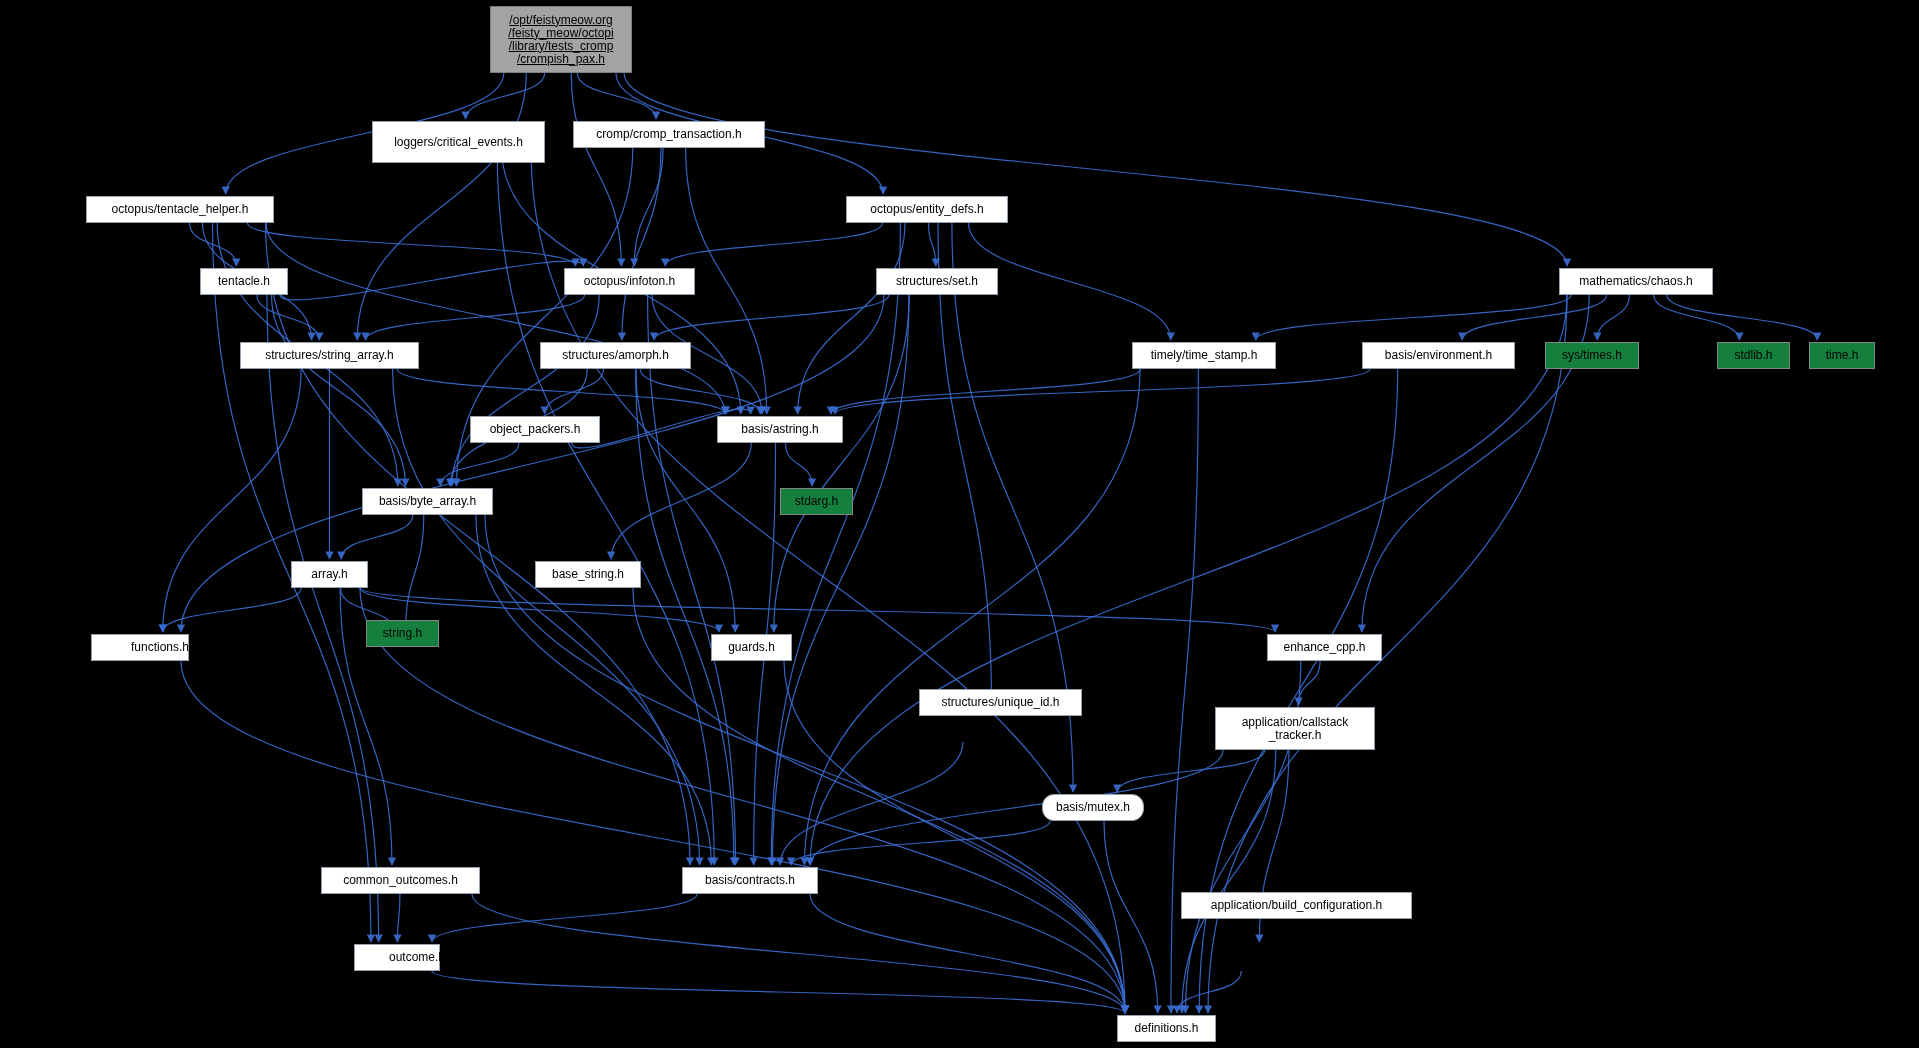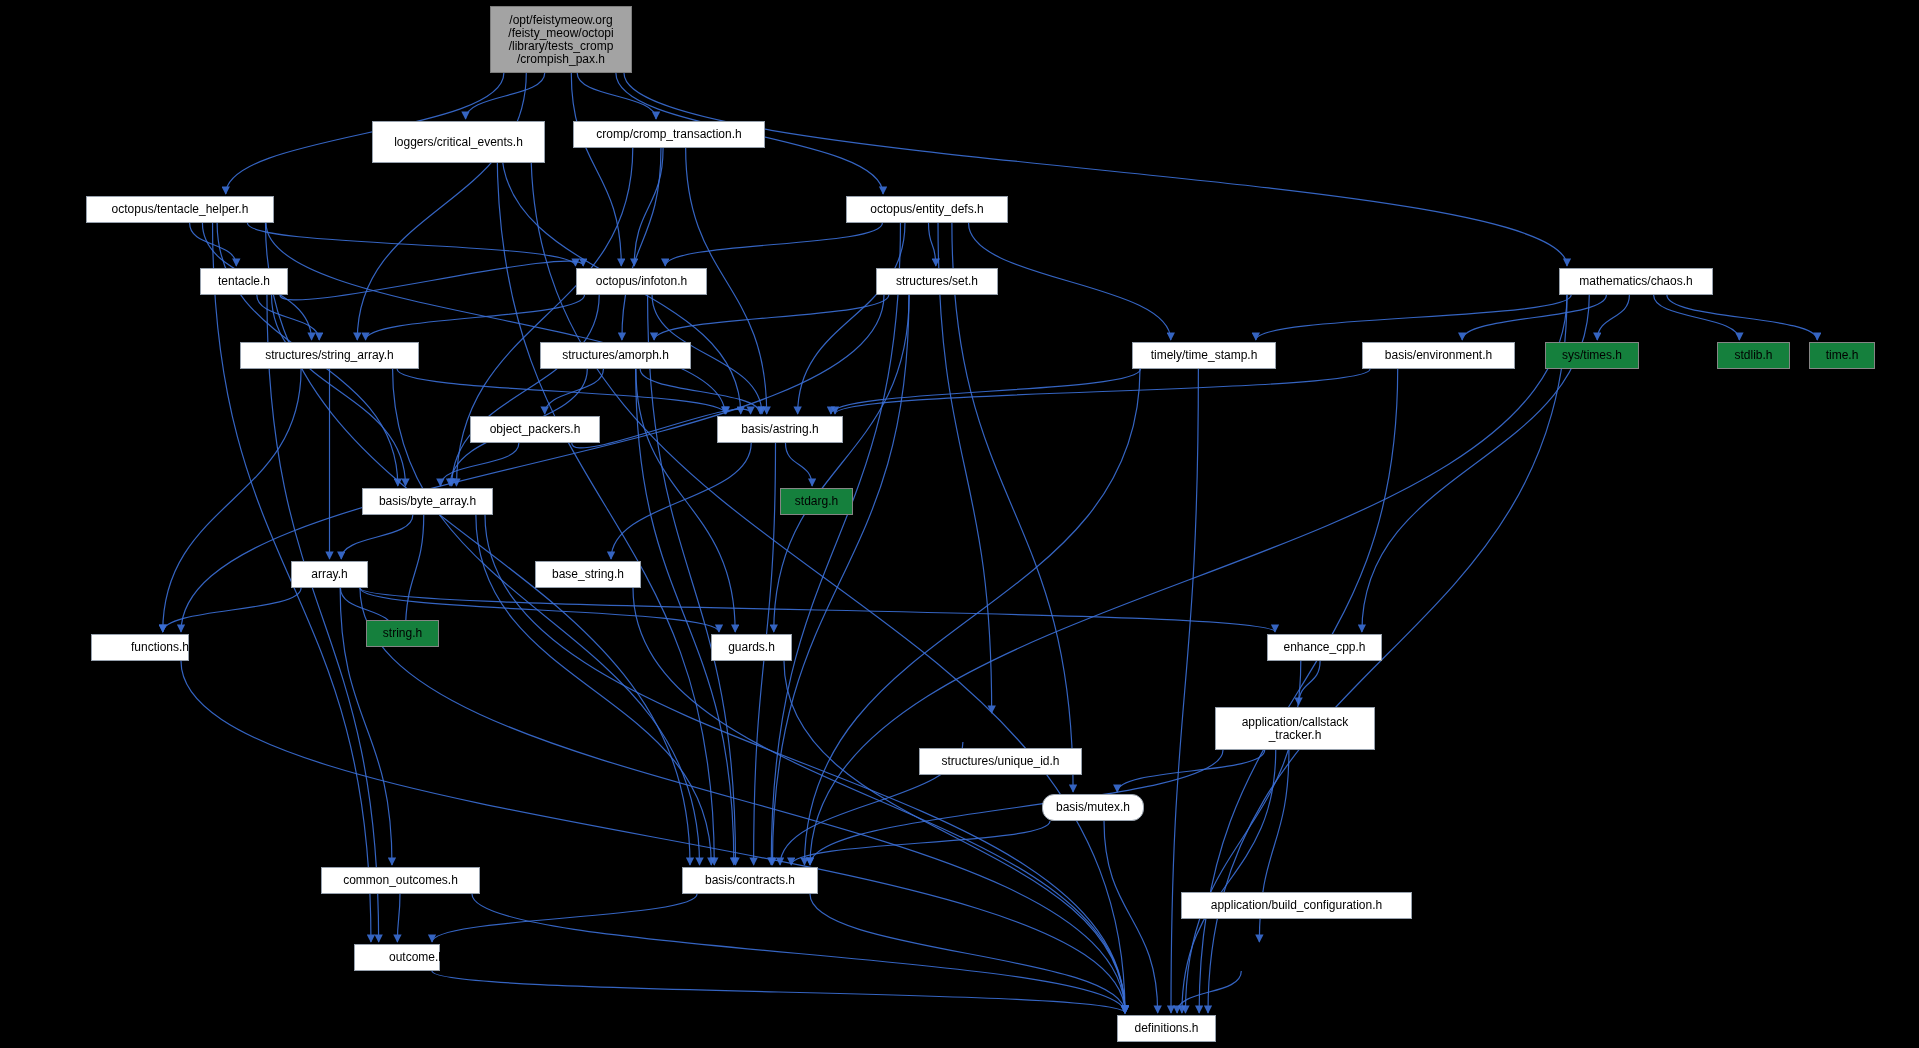--- a/index.html
+++ b/index.html
@@ -114,42 +114,42 @@
         <path d="M 1104.025 821 C 1104.025 917, 1157.68 917, 1157.68 1013" fill="none" stroke="#3b6fd6" stroke-width="1.2" opacity="0.9" marker-end="url(#arrowhead)"></path>
         <path d="M 399.975 894 C 399.975 919, 397.42 917, 397.42 942" fill="none" stroke="#3b6fd6" stroke-width="1.2" opacity="0.9" marker-end="url(#arrowhead)"></path>
         <path d="M 472 894 C 472 953.5, 1125 953.5, 1125 1013" fill="none" stroke="#3b6fd6" stroke-width="1.2" opacity="0.9" marker-end="url(#arrowhead)"></path>
         <path d="M 697.05 894 C 697.05 919, 432 917, 432 942" fill="none" stroke="#3b6fd6" stroke-width="1.2" opacity="0.9" marker-end="url(#arrowhead)"></path>
         <path d="M 810 894 C 810 953.5, 1125 953.5, 1125 1013" fill="none" stroke="#3b6fd6" stroke-width="1.2" opacity="0.9" marker-end="url(#arrowhead)"></path>
         <path d="M 432 971 C 432 996, 1125 988, 1125 1013" fill="none" stroke="#3b6fd6" stroke-width="1.2" opacity="0.9" marker-end="url(#arrowhead)"></path>
         <path d="M 1241.3 971 C 1241.3 996, 1177.06 988, 1177.06 1013" fill="none" stroke="#3b6fd6" stroke-width="1.2" opacity="0.9" marker-end="url(#arrowhead)"></path>
       </g>
   </svg>
   <div id="nodes-layer">
-      <div class="node root" style="left: 490px; top: 6px; width: 142px; height: 67px;">
+      <div class="node root" style="left: 490px; top: 6px; width: 142px; height: 67px; text-decoration: underline;">
         <span>/opt/feistymeow.org
 /feisty_meow/octopi
 /library/tests_cromp
 /crompish_pax.h</span>
       </div>
       <div class="node normal" style="left: 366px; top: 121px; width: 173px; height: 42px; margin-left: 6px;">
         <span>loggers/critical_events.h</span>
       </div>
       <div class="node normal" style="left: 573px; top: 121px; width: 192px; height: 27px;">
         <span>cromp/cromp_transaction.h</span>
       </div>
       <div class="node normal" style="left: 86px; top: 196px; width: 188px; height: 27px;">
         <span>octopus/tentacle_helper.h</span>
       </div>
       <div class="node normal" style="left: 846px; top: 196px; width: 162px; height: 27px;">
         <span>octopus/entity_defs.h</span>
       </div>
       <div class="node normal" style="left: 200px; top: 268px; width: 88px; height: 27px;">
         <span>tentacle.h</span>
       </div>
-      <div class="node normal" style="left: 576px; top: 268px; width: 131px; height: 27px;">
+      <div class="node normal" style="left: 564px; top: 268px; width: 131px; height: 27px;">
         <span>octopus/infoton.h</span>
       </div>
       <div class="node normal" style="left: 876px; top: 268px; width: 122px; height: 27px;">
         <span>structures/set.h</span>
       </div>
       <div class="node normal" style="left: 1559px; top: 268px; width: 154px; height: 27px;">
         <span>mathematics/chaos.h</span>
       </div>
       <div class="node normal" style="left: 240px; top: 342px; width: 179px; height: 27px;">
         <span>structures/string_array.h</span>
@@ -195,21 +195,21 @@
       </div>
       <div class="node system" style="left: 366px; top: 620px; width: 73px; height: 27px;">
         <span>string.h</span>
       </div>
       <div class="node normal" style="left: 711px; top: 634px; width: 81px; height: 27px;">
         <span>guards.h</span>
       </div>
       <div class="node normal" style="left: 1267px; top: 634px; width: 115px; height: 27px;">
         <span>enhance_cpp.h</span>
       </div>
-      <div class="node normal" style="left: 919px; top: 748px; width: 163px; height: 27px; text-align: right;">
+      <div class="node normal" style="left: 919px; top: 689px; width: 163px; height: 27px; text-align: right;">
         <span>structures/unique_id.h</span>
       </div>
       <div class="node normal" style="left: 1215px; top: 707px; width: 160px; height: 43px;">
         <span>application/callstack
 _tracker.h</span>
       </div>
       <div class="node normal" style="left: 1042px; top: 794px; width: 102px; height: 27px; border-radius: 12px;">
         <span>basis/mutex.h</span>
       </div>
       <div class="node normal" style="left: 321px; top: 867px; width: 159px; height: 27px;">

